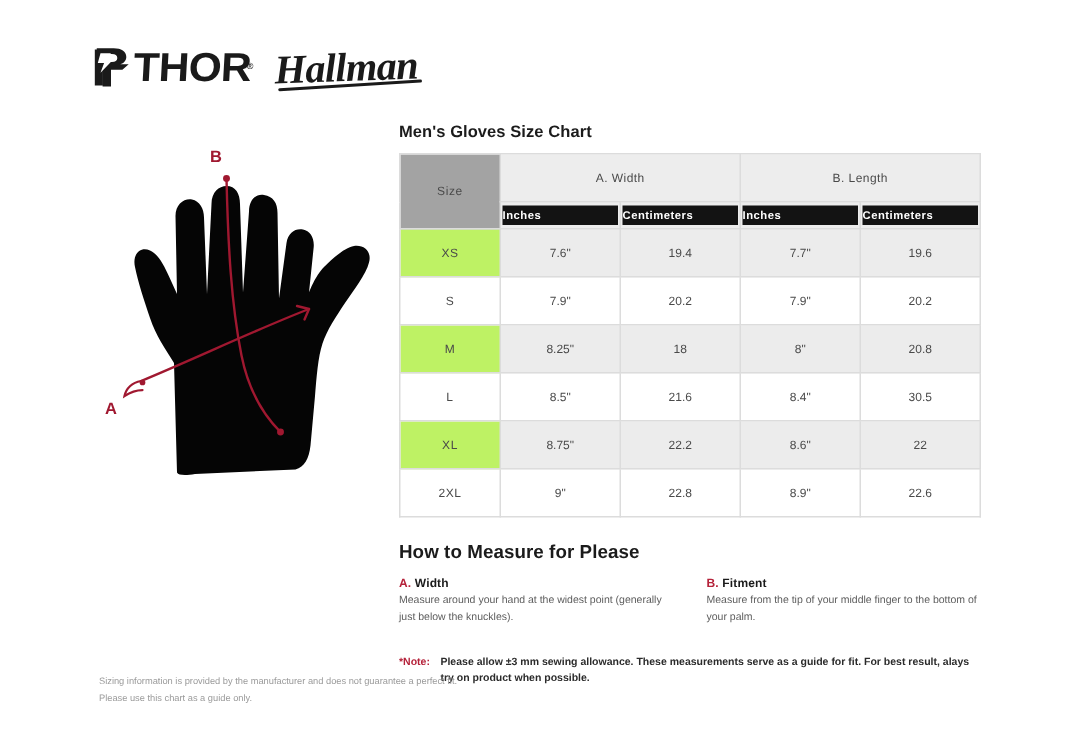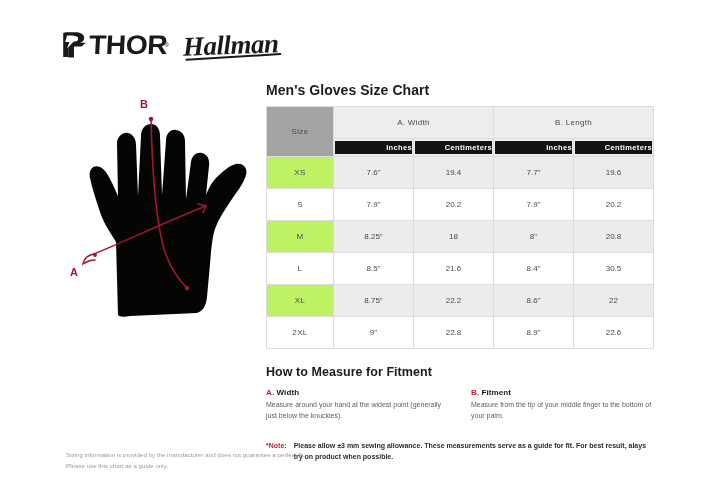--- a/index.html
+++ b/index.html
@@ -88,21 +88,21 @@
   #hand-diagram svg { display: block; }
 
   
   #content {
     position: absolute;
     left: 266px;
     top: 82px;
     width: 388px;
   }
   .section-title {
-    font-size: 14px;
+    font-size: 11px;
     font-weight: bold;
     color: #1b1b1b;
     letter-spacing: 0.05px;
     margin: 0 0 8px 0;
   }
 
   
   table.size-table {
     border-collapse: collapse;
     width: 388px;
@@ -145,21 +145,21 @@
   }
   .unitbar {
     background: #131313;
     color: #ffffff;
     font-weight: bold;
     font-size: 7.5px;
     letter-spacing: 0.35px;
     height: 13px;
     line-height: 13px;
     margin: 1px 1px;
-    text-align: right;
+    text-align: left;
   }
   td.size-cell {
     font-weight: bold;
     font-size: 8.5px;
     color: #232323;
     letter-spacing: 0.4px;
     background: #ededed;
   }
   tr.row-alt td { background: #ececec; }
   tr.row-plain td { background: #ffffff; }
@@ -370,21 +370,21 @@
           <td class="size-cell">2XL</td>
           <td>9"</td>
           <td>22.8</td>
           <td>8.9"</td>
           <td>22.6</td>
         </tr>
       </tbody>
     </table>
 
     <div id="howto">
-      <h2 class="section-title">How to Measure for Fitment</h2>
+      <h2 class="section-title">How to Measure for Please</h2>
 
       <div class="measure-cols">
         <div class="measure-col">
           <div class="measure-head">
             <span class="letter">A.</span><span> Width</span>
           </div>
           <div class="measure-body">Measure around your hand at the widest point (generally just below the knuckles).</div>
         </div>
 
         <div class="measure-col">

